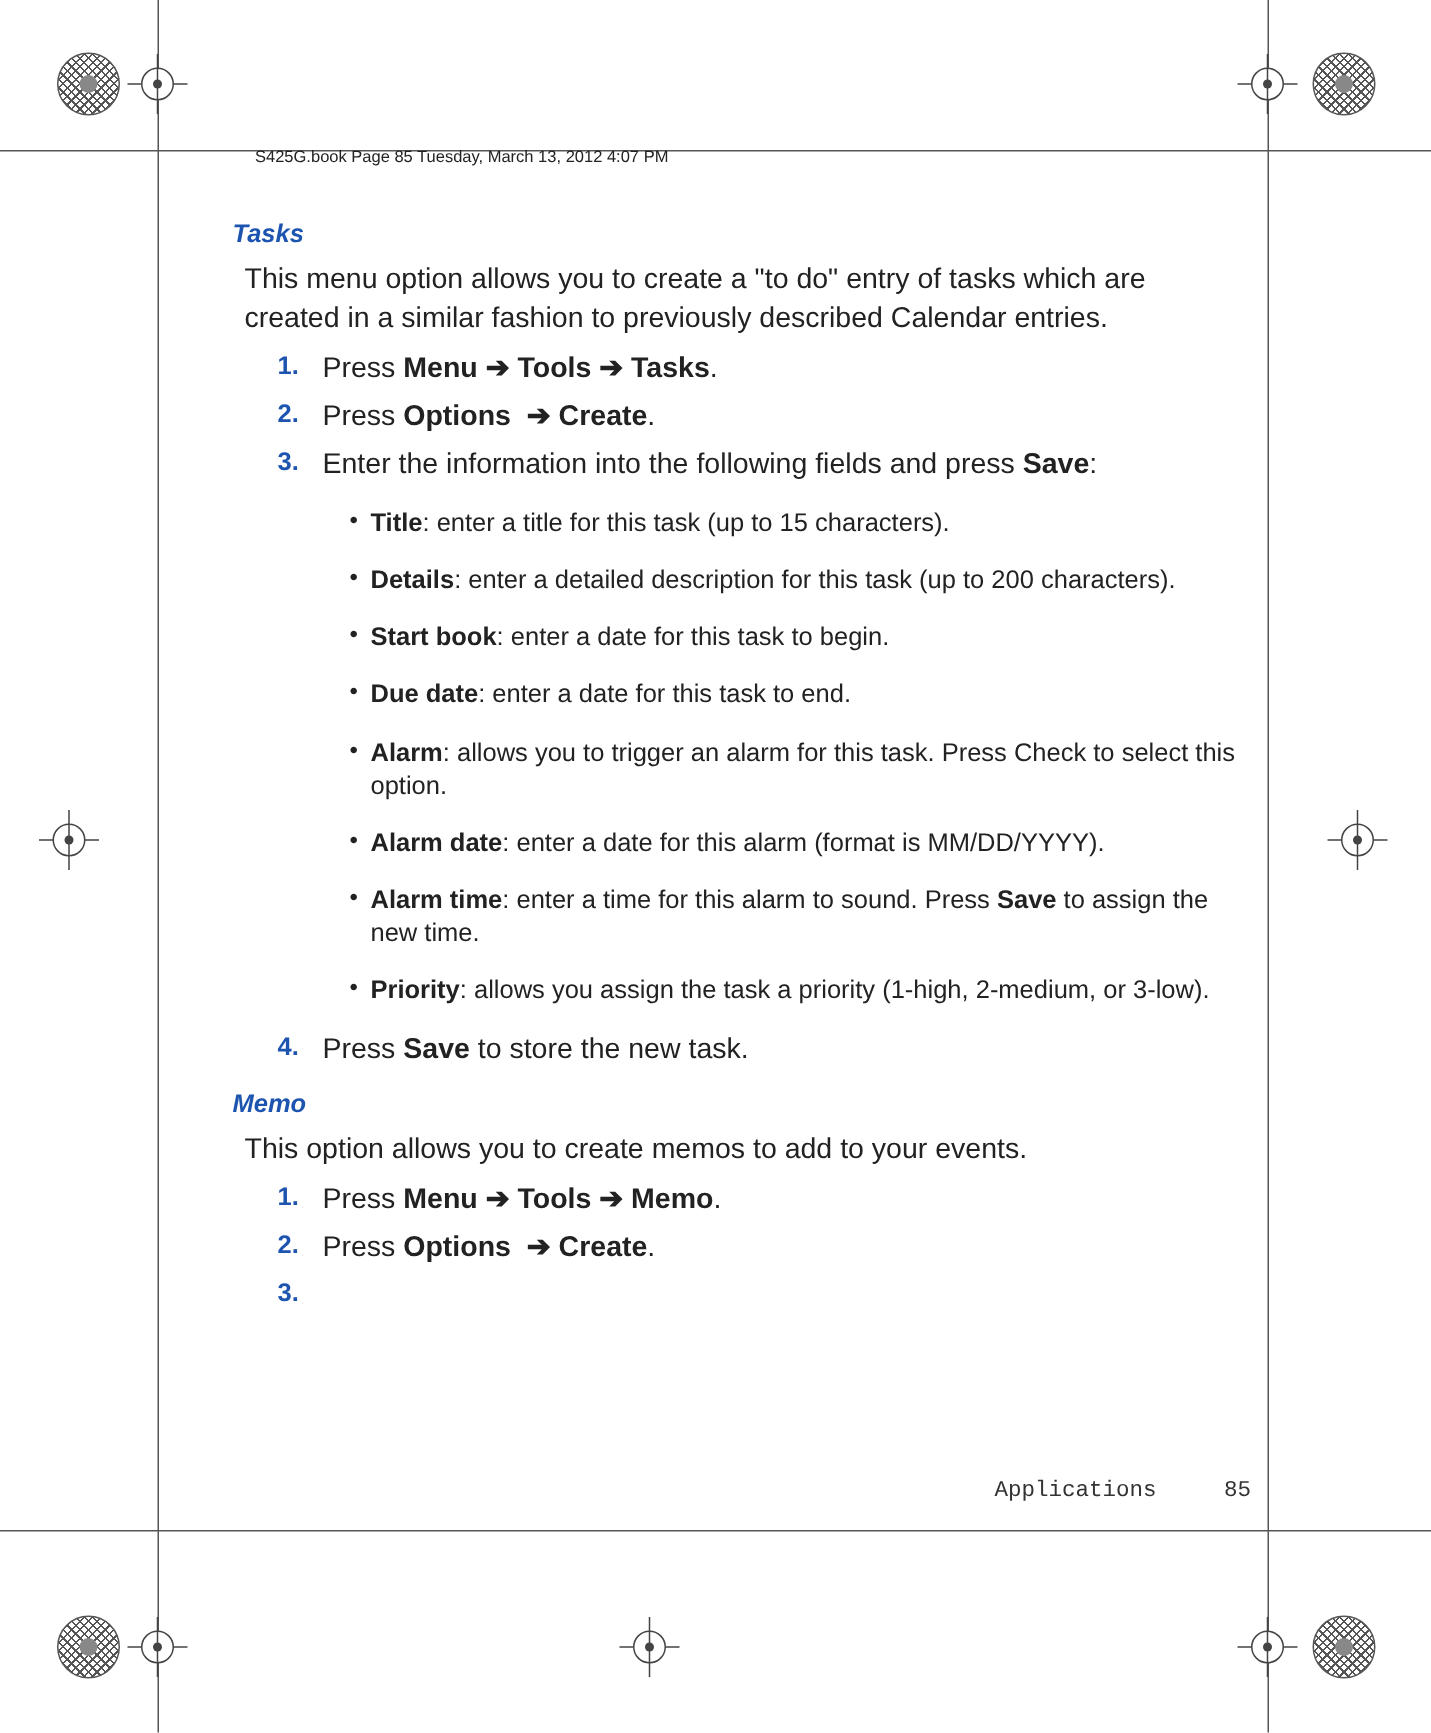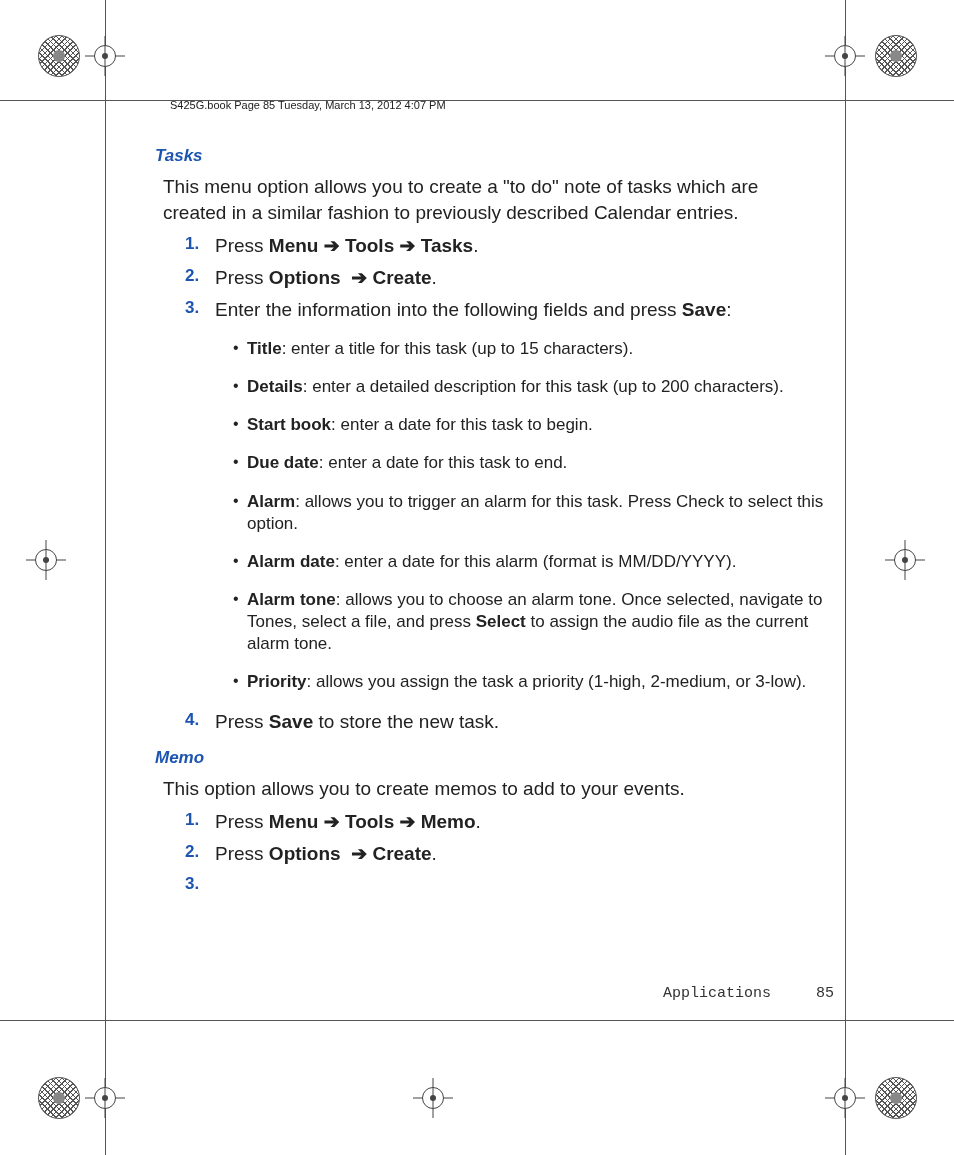--- a/index.html
+++ b/index.html
@@ -143,21 +143,21 @@
 <div class="regmark" style="left:825px; top:1078px;">
     <div class="circ"></div>
     <div class="dot"></div>
   </div>
 
 <div class="header-line">S425G.book  Page 85  Tuesday, March 13, 2012  4:07 PM</div>
 
 <div class="content">
 
   <div class="h2 first">Tasks</div>
-  <div class="intro">This menu option allows you to create a "to do" note of tasks which are created in a similar fashion to previously described Calendar entries.</div>
+  <div class="intro">This menu option allows you to create a "to do" entry of tasks which are created in a similar fashion to previously described Calendar entries.</div>
 
   <ol class="steps">
     <li>
       <span class="num">1.</span>
       <span>
         <span>Press </span><b>Menu</b>
         <span class="arrow">➔</span>
         <b>Tools</b>
         <span class="arrow">➔</span>
         <b>Tasks</b><span>.</span>
@@ -176,21 +176,21 @@
       <span>
         <span>Enter the information into the following fields and press </span><b>Save</b><span>:</span>
       </span>
       <ul class="fields">
         <li><b>Title</b><span>: enter a title for this task (up to 15 characters).</span></li>
         <li><b>Details</b><span>: enter a detailed description for this task (up to 200 characters).</span></li>
         <li><b>Start book</b><span>: enter a date for this task to begin.</span></li>
         <li><b>Due date</b><span>: enter a date for this task to end.</span></li>
         <li><b>Alarm</b><span>: allows you to trigger an alarm for this task. Press Check to select this option.</span></li>
         <li><b>Alarm date</b><span>: enter a date for this alarm (format is MM/DD/YYYY).</span></li>
-        <li><b>Alarm tone</b><span>: allows you to choose an alarm tone. Once selected, navigate to Tones, select a file, and press </span><b>Select</b><span> to assign the audio file as the current alarm tone.</span></li>
+        <li><b>Alarm time</b><span>: enter a time for this alarm to sound. Press </span><b>Save</b><span> to assign the new time.</span></li>
         <li><b>Priority</b><span>: allows you assign the task a priority (1-high, 2-medium, or 3-low).</span></li>
       </ul>
     </li>
     <li>
       <span class="num">4.</span>
       <span>
         <span>Press </span><b>Save</b><span> to store the new task.</span>
       </span>
     </li>
   </ol>

